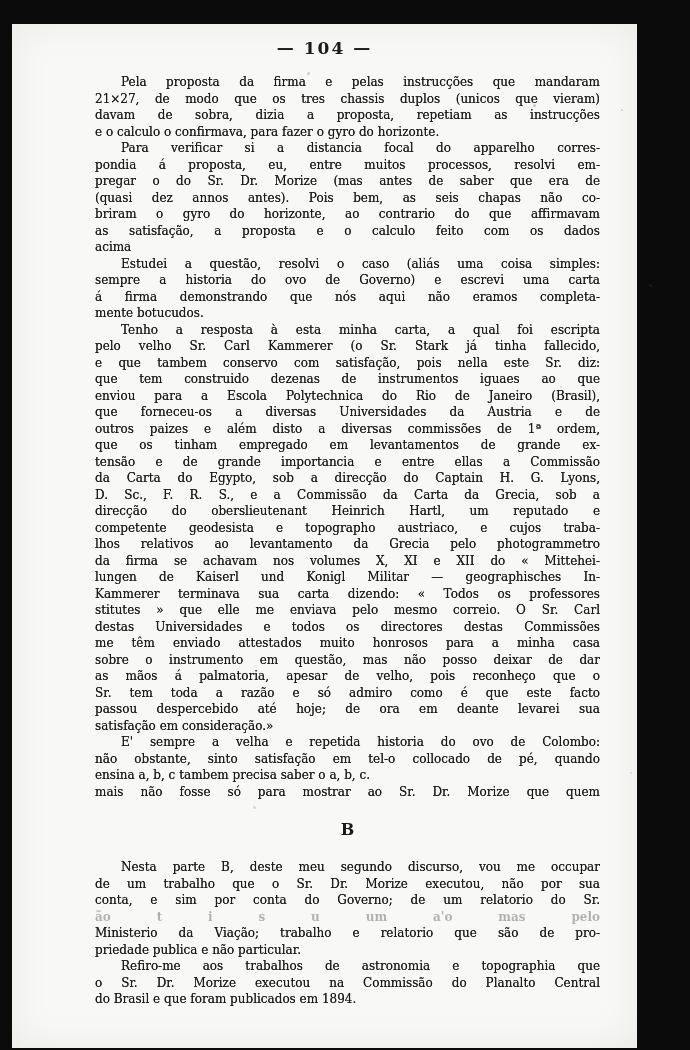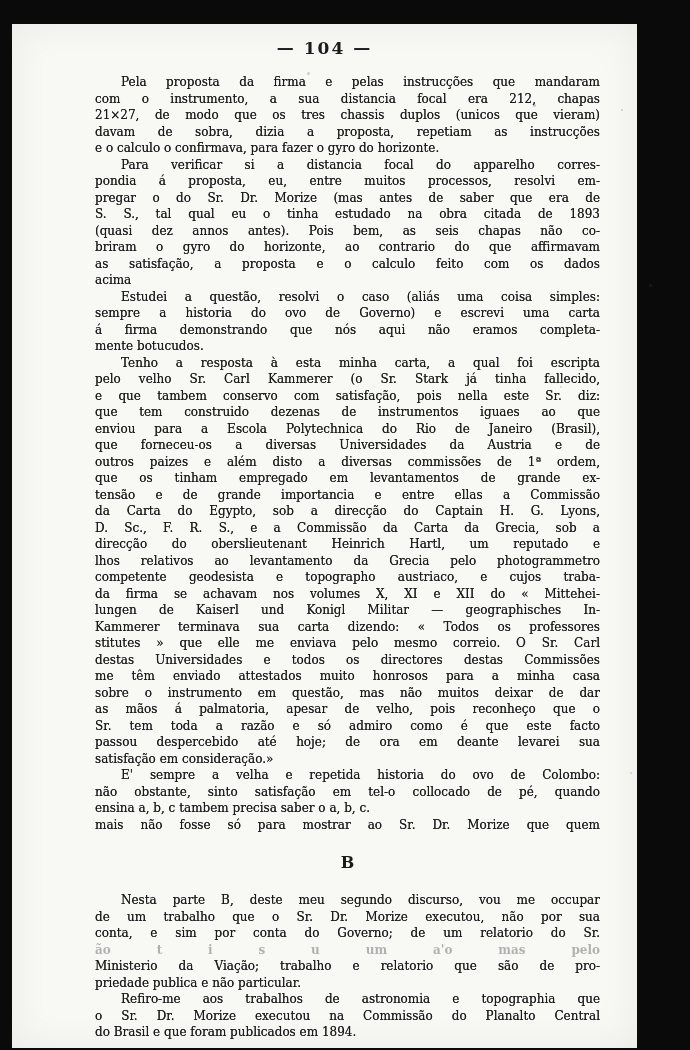--- a/index.html
+++ b/index.html
@@ -65,30 +65,28 @@
 </style>
 </head>
 <body>
 
 <div class="scan-frame">
   <div class="page">
     <div class="page-header">— 104 —</div>
     <div class="textcol" id="textcol">
         <div class="paragraph">
           <div class="line first">Pela proposta da firma e pelas instrucções que mandaram</div>
-          <div class="line">com o instrumento, a sua distancia focal era 212, chapas</div>
           <div class="line">21×27, de modo que os tres chassis duplos (unicos que vieram)</div>
           <div class="line">davam de sobra, dizia a proposta, repetiam as instrucções</div>
           <div class="line last">e o calculo o confirmava, para fazer o gyro do horizonte.</div>
         </div>
         <div class="paragraph">
           <div class="line first">Para verificar si a distancia focal do apparelho corres-</div>
           <div class="line">pondia á proposta, eu, entre muitos processos, resolvi em-</div>
           <div class="line">pregar o do Sr. Dr. Morize (mas antes de saber que era de</div>
-          <div class="line">S. S., tal qual eu o tinha estudado na obra citada de 1893</div>
           <div class="line">(quasi dez annos antes). Pois bem, as seis chapas não co-</div>
           <div class="line">briram o gyro do horizonte, ao contrario do que affirmavam</div>
           <div class="line">as satisfação, a proposta e o calculo feito com os dados</div>
           <div class="line last">acima</div>
         </div>
         <div class="paragraph">
           <div class="line first">Estudei a questão, resolvi o caso (aliás uma coisa simples:</div>
           <div class="line">sempre a historia do ovo de Governo) e escrevi uma carta</div>
           <div class="line">á firma demonstrando que nós aqui não eramos completa-</div>
           <div class="line last">mente botucudos.</div>
@@ -99,29 +97,29 @@
           <div class="line">e que tambem conservo com satisfação, pois nella este Sr. diz:</div>
           <div class="line">que tem construido dezenas de instrumentos iguaes ao que</div>
           <div class="line">enviou para a Escola Polytechnica do Rio de Janeiro (Brasil),</div>
           <div class="line">que forneceu-os a diversas Universidades da Austria e de</div>
           <div class="line">outros paizes e além disto a diversas commissões de 1ª ordem,</div>
           <div class="line">que os tinham empregado em levantamentos de grande ex-</div>
           <div class="line">tensão e de grande importancia e entre ellas a Commissão</div>
           <div class="line">da Carta do Egypto, sob a direcção do Captain H. G. Lyons,</div>
           <div class="line">D. Sc., F. R. S., e a Commissão da Carta da Grecia, sob a</div>
           <div class="line">direcção do oberslieutenant Heinrich Hartl, um reputado e</div>
+          <div class="line">competente geodesista e topographo austriaco, e cujos traba-</div>
           <div class="line">lhos relativos ao levantamento da Grecia pelo photogrammetro</div>
-          <div class="line">competente geodesista e topographo austriaco, e cujos traba-</div>
           <div class="line">da firma se achavam nos volumes X, XI e XII do « Mittehei-</div>
           <div class="line">lungen de Kaiserl und Konigl Militar — geographisches In-</div>
           <div class="line">Kammerer terminava sua carta dizendo: « Todos os professores</div>
           <div class="line">stitutes » que elle me enviava pelo mesmo correio. O Sr. Carl</div>
           <div class="line">destas Universidades e todos os directores destas Commissões</div>
           <div class="line">me têm enviado attestados muito honrosos para a minha casa</div>
-          <div class="line">sobre o instrumento em questão, mas não muitos deixar de dar</div>
+          <div class="line">sobre o instrumento em questão, mas não posso deixar de dar</div>
           <div class="line">as mãos á palmatoria, apesar de velho, pois reconheço que o</div>
           <div class="line">Sr. tem toda a razão e só admiro como é que este facto</div>
           <div class="line">passou despercebido até hoje; de ora em deante levarei sua</div>
           <div class="line last">satisfação em consideração.»</div>
         </div>
         <div class="paragraph">
           <div class="line first">E' sempre a velha e repetida historia do ovo de Colombo:</div>
           <div class="line">não obstante, sinto satisfação em tel-o collocado de pé, quando</div>
           <div class="line last">ensina a, b, c tambem precisa saber o a, b, c.</div>
           <div class="line">mais não fosse só para mostrar ao Sr. Dr. Morize que quem</div>

